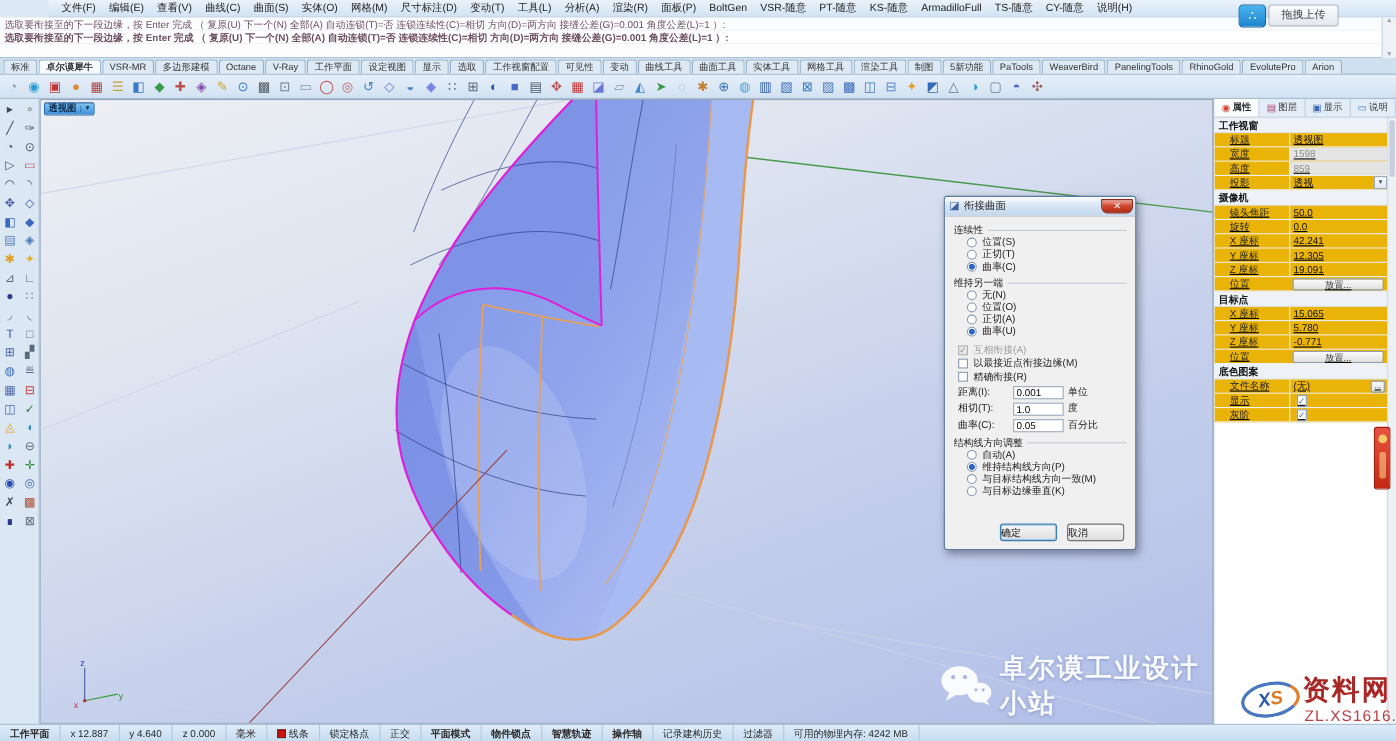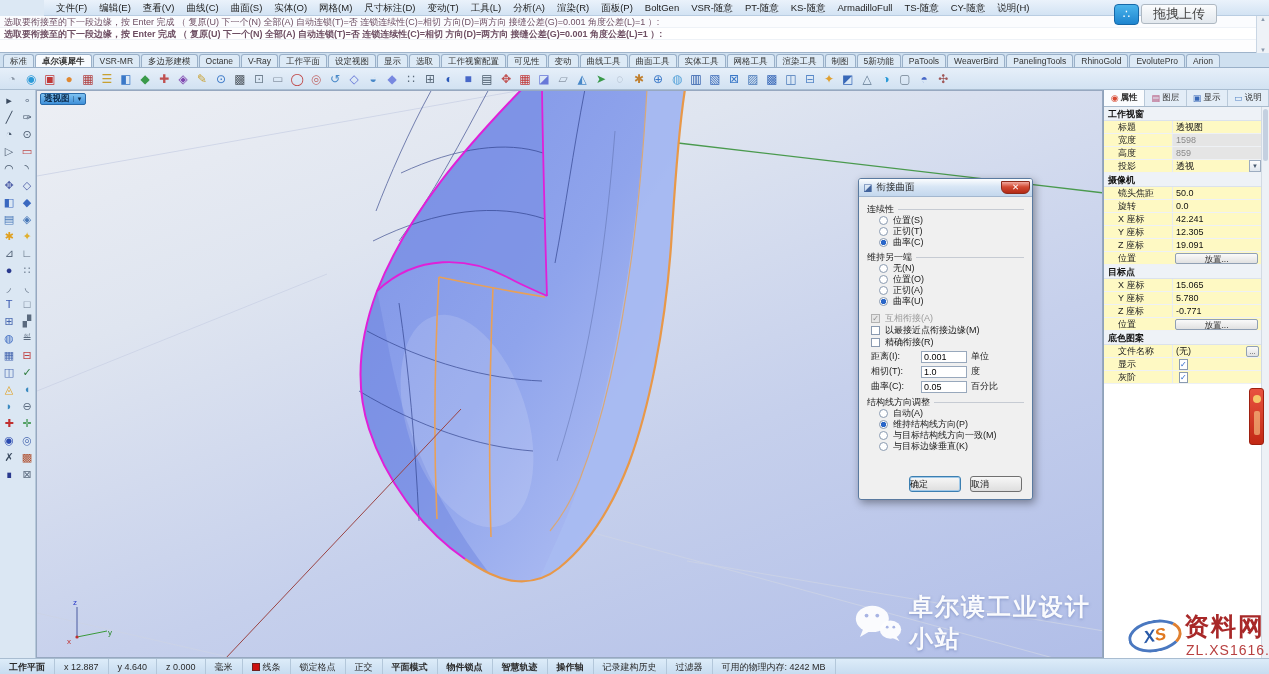--- a/index.html
+++ b/index.html
@@ -11,21 +11,21 @@
   #menubar{position:absolute;left:0;top:0;width:100%;height:16px;display:flex;align-items:center;
     padding-left:6px;background:linear-gradient(#eaf2fb,#d3e3f3);border-bottom:1px solid #b9cde2;
     font-size:9.5px;color:#222;white-space:nowrap;overflow:hidden;margin-left:44px;}
   .menu-item{padding:0 6px;height:16px;line-height:16px;}
 
   
   #upload-widget{position:absolute;right:52px;top:3px;height:22px;display:flex;align-items:center;z-index:6;}
   #upload-icon{width:25px;height:21px;background:linear-gradient(#4ab4ec,#1e85cf);border:1px solid #1668a8;
     border-radius:4px;color:#fff;text-align:center;line-height:19px;font-size:12px;}
   #upload-btn{height:20px;margin-left:2px;padding:0 11px;background:linear-gradient(#fbfcfd,#e2e8ee);
-    border:1px solid #aeb8c2;border-radius:3px;font-size:13px;line-height:18px;color:#444;font-family:Liberation Serif, serif;}
+    border:1px solid #aeb8c2;border-radius:3px;font-size:10px;line-height:18px;color:#444;font-family:Liberation Serif, serif;}
 
   
   #cmdarea{position:absolute;left:0;top:16px;width:100%;height:37px;background:#fdfdfe;border-bottom:1px solid #9fb4cb;}
   #cmdlines{position:absolute;left:0;top:0;right:13px;height:100%;overflow:hidden;}
   .cmd-line{height:12px;line-height:12px;font-size:9px;padding-left:4px;color:#6e4f63;white-space:nowrap;overflow:hidden;
     border-bottom:1px solid #eef2f7;background:#fbfcfe;}
   .cmd-line.bold{font-weight:bold;background:#fff;}
   #cmd-scroll{position:absolute;right:0;top:0;width:13px;height:37px;background:#eef2f7;border-left:1px solid #c9d6e4;
     display:flex;flex-direction:column;justify-content:space-between;align-items:center;font-size:6px;color:#8b9bad;}
 
@@ -110,21 +110,21 @@
   
   #panel{position:absolute;left:1103px;top:90px;width:166px;bottom:16px;background:#f6f8fa;border-left:1px solid #8fa2ba;}
   #panel-tabs{display:flex;height:17px;background:#d8e4f0;border-bottom:1px solid #a8bacc;}
   .ptab{flex:1;display:flex;align-items:center;justify-content:center;gap:2px;font-size:8.5px;color:#333;
     background:#e3edf7;border-right:1px solid #b9c9d9;}
   .ptab.active{background:#fafcfe;font-weight:bold;}
   .ptab-icon{font-size:9px;}
   #panel-rows{position:absolute;left:0;top:17px;right:8px;bottom:0;overflow:hidden;background:#fff;}
   .phead{height:14px;line-height:14px;font-weight:bold;font-size:9px;padding-left:4px;background:#eef2f7;color:#111;
     border-bottom:1px solid #dbe2ec;}
-  .prow{display:flex;align-items:center;height:13px;font-size:9px;border-bottom:1px solid #eef1f5;background:#fef9c3;}
+  .prow{display:flex;align-items:center;height:13px;font-size:9px;border-bottom:1px solid #eef1f5;background:#eab308;text-decoration:underline;}
   .plabel{width:68px;padding-left:14px;color:#222;white-space:nowrap;}
   .pval{flex:1;height:12px;line-height:12px;padding-left:3px;border-left:1px solid #e6eaf0;color:#111;position:relative;white-space:nowrap;}
   .prow.disabled .pval{background:#e5e5e5;color:#8a8a8a;}
   .pval .parrow{position:absolute;right:0;top:0;width:12px;height:12px;border:1px solid #9cacc0;
     background:linear-gradient(#fdfdfd,#dfe6ee);font-size:6px;text-align:center;line-height:11px;color:#46586e;}
   .pbtn{flex:1;margin:0 3px;height:11px;border:1px solid #90a0b4;border-radius:2px;
     background:linear-gradient(#fafafa,#e1e1e1);text-align:center;font-size:8.5px;line-height:10px;color:#333;}
   .pcheck{width:9px;height:9px;border:1px solid #8a9ab0;background:#fff;font-size:8px;line-height:8px;text-align:center;color:#2a66c8;font-weight:bold;margin-left:3px;}
   .pfile-btn{width:13px;height:11px;margin-right:2px;border:1px solid #90a0b4;border-radius:2px;background:linear-gradient(#fafafa,#e1e1e1);
     font-size:7px;line-height:9px;text-align:center;color:#333;}

